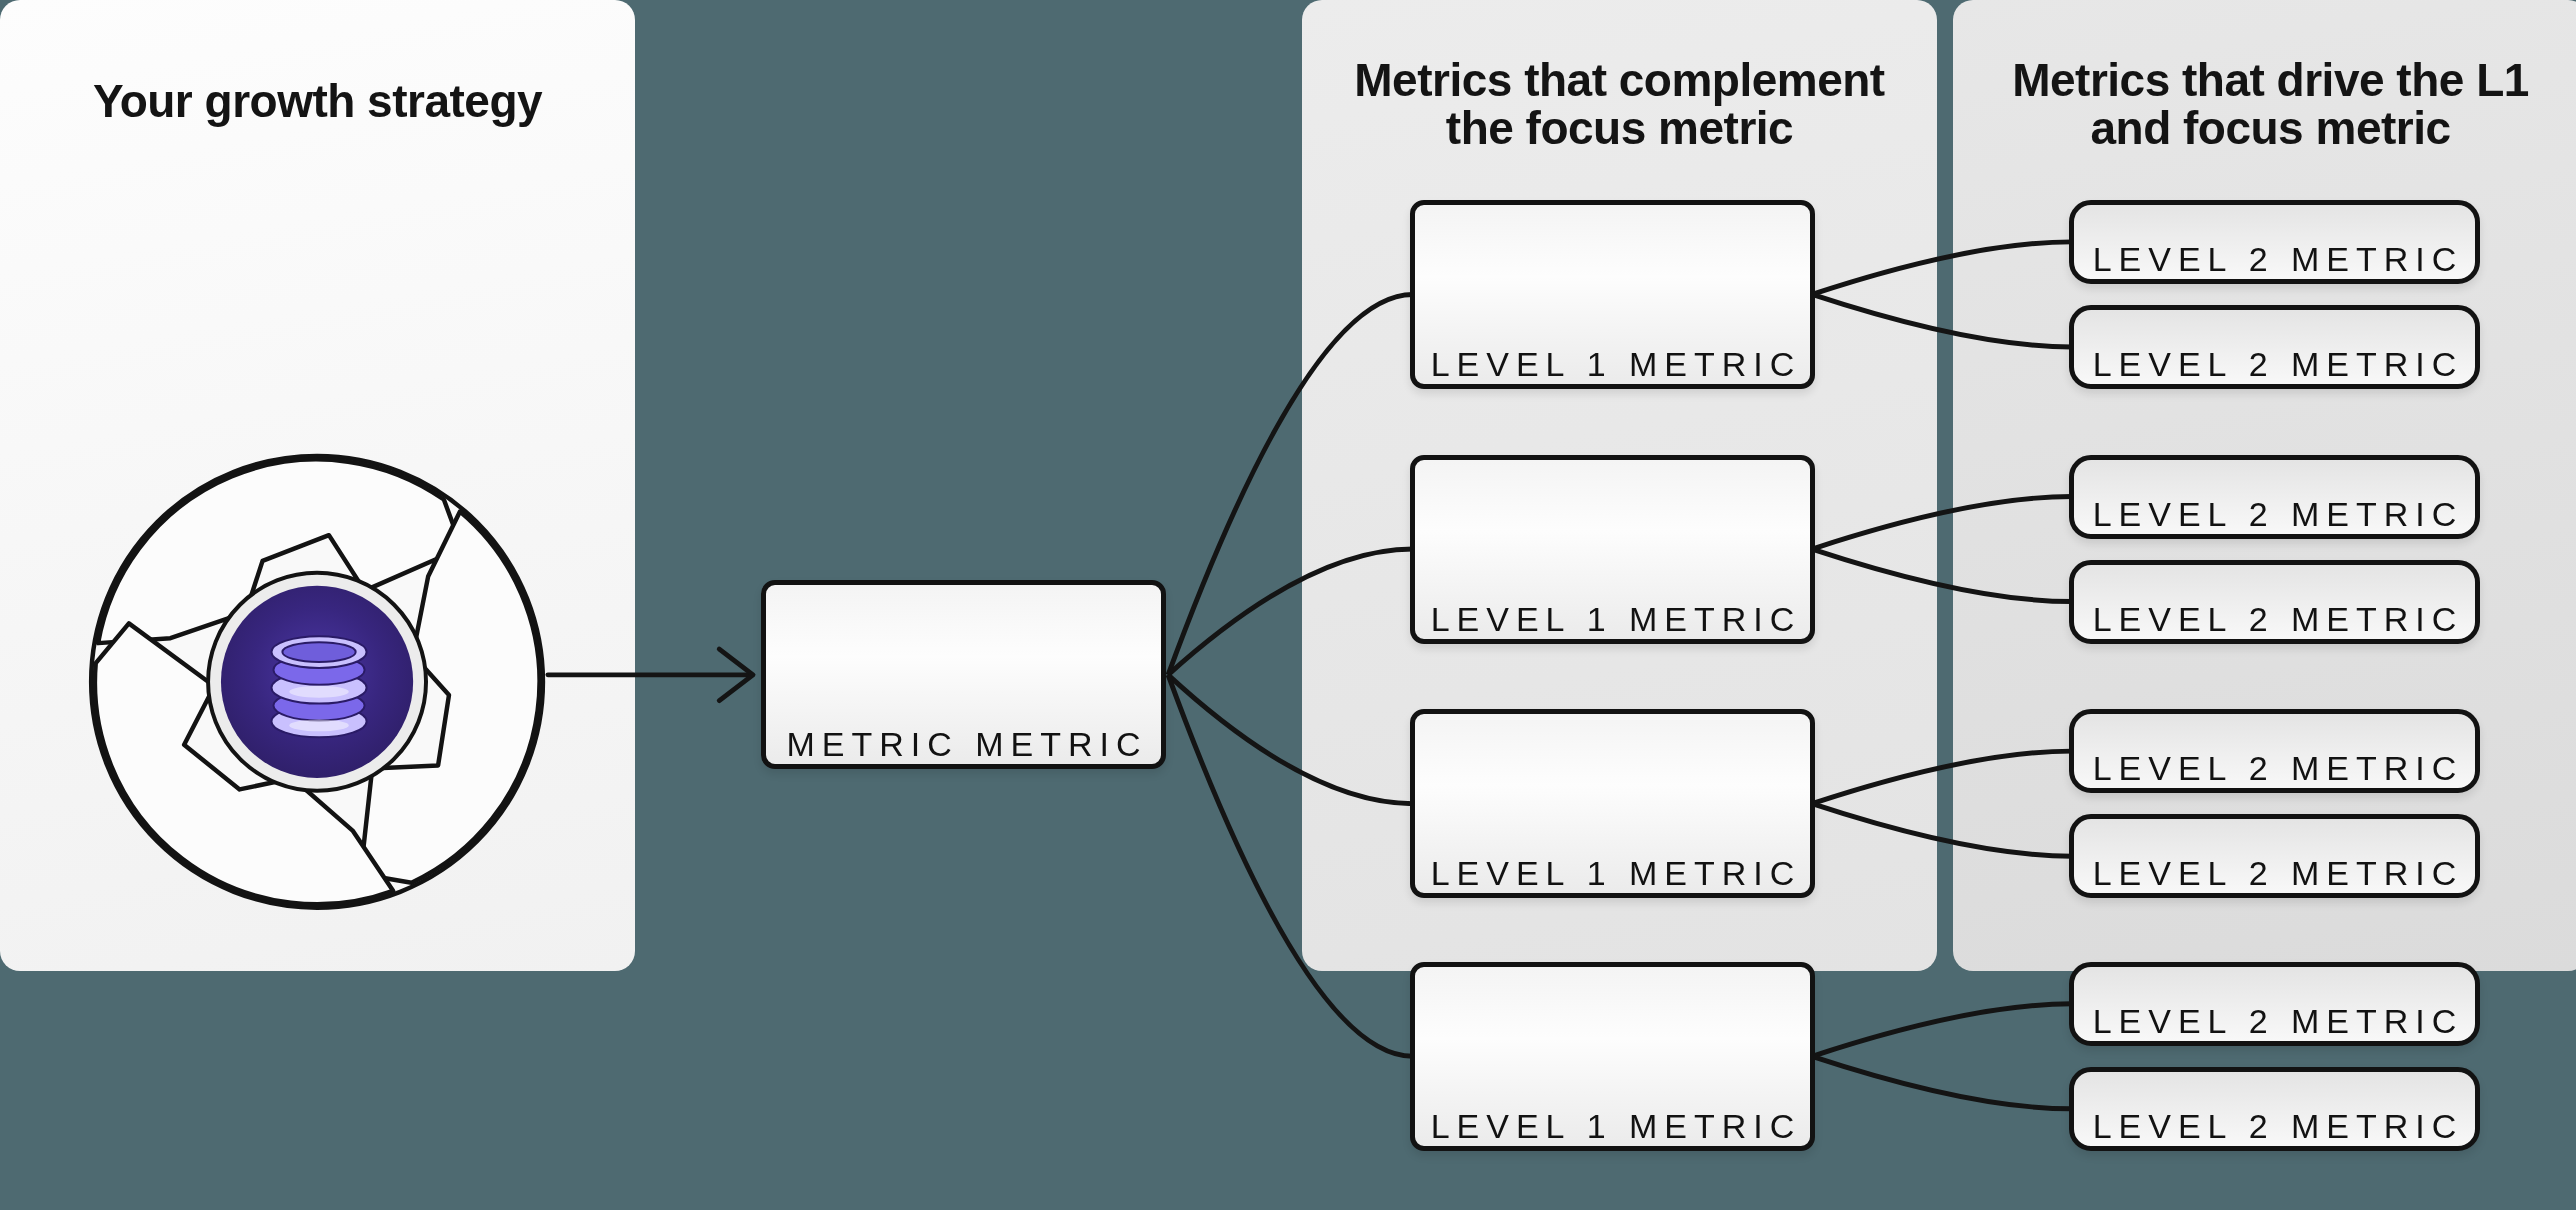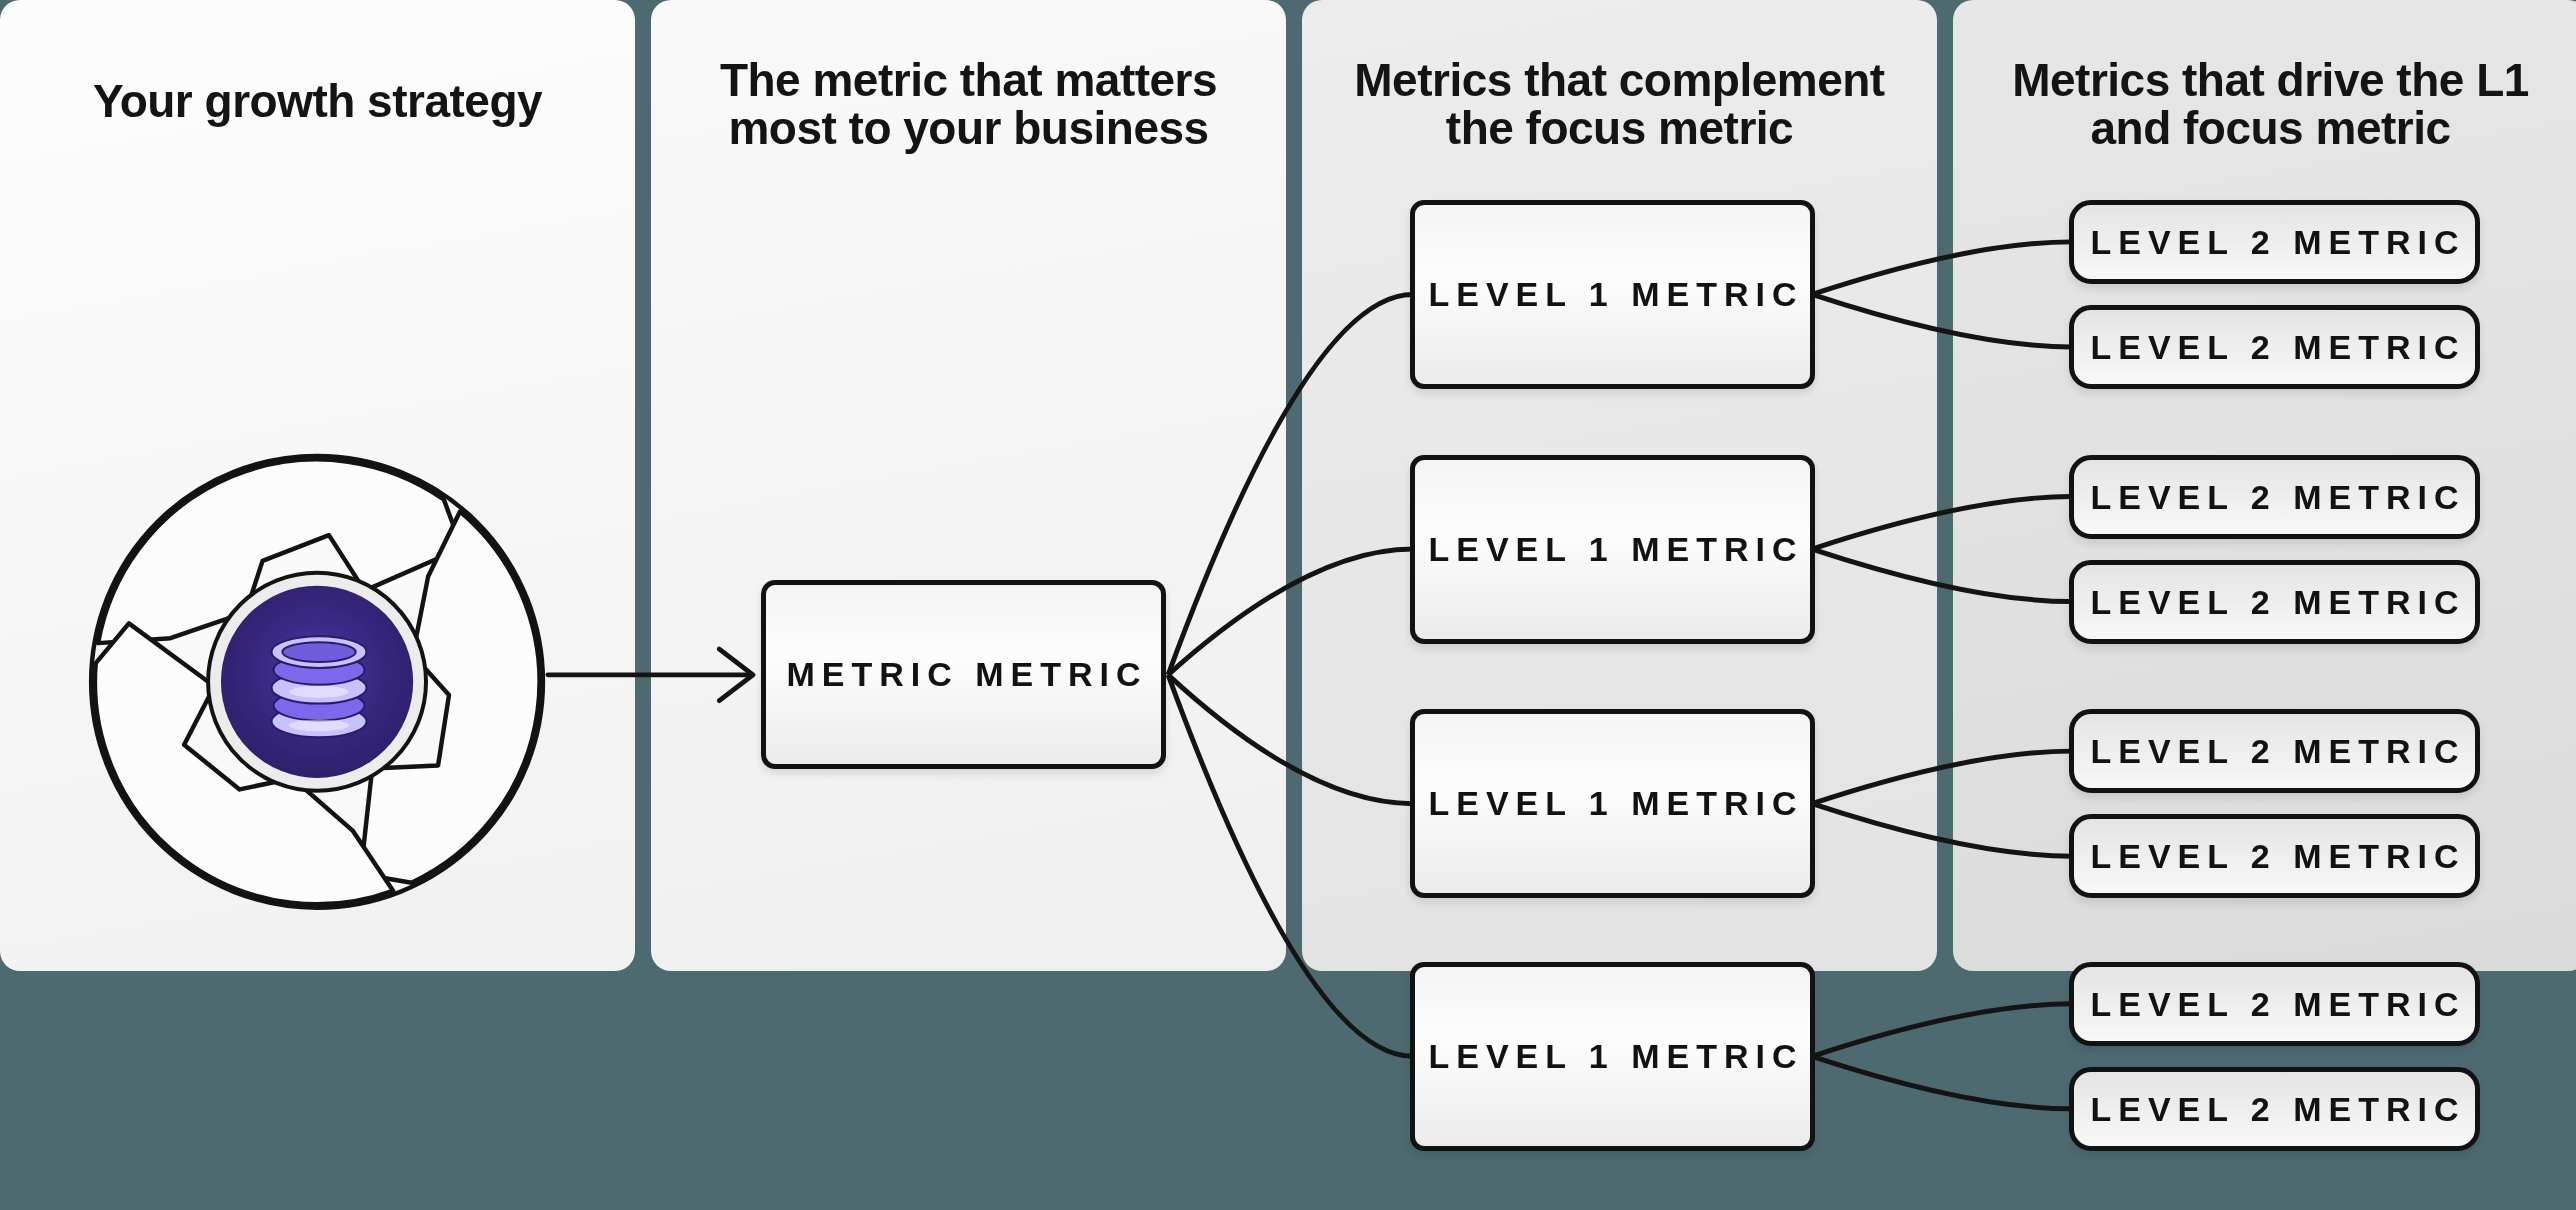--- a/index.html
+++ b/index.html
@@ -27,22 +27,22 @@
     letter-spacing:-0.5px;white-space:pre-line;
   }
   .p1 .panel-title{top:77px;}
   .p2 .panel-title,.p3 .panel-title,.p4 .panel-title{top:56px;}
 
   svg.overlay{position:absolute;left:0;top:0;z-index:2;}
   .connector{fill:none;stroke:var(--ink);stroke-width:5;}
   .arrow-line{fill:none;stroke:var(--ink);stroke-width:5;stroke-linecap:round;stroke-linejoin:round;}
 
   .box{
-    position:absolute;z-index:3;display:flex;align-items:center;justify-content:center;
-    border:5px solid #121212;color:#121212;font-weight:700;
+    position:absolute;z-index:3;display:flex;align-items:flex-end;justify-content:center;
+    border:5px solid #121212;color:#121212;font-weight:400;
     box-shadow:0 5px 9px rgba(0,0,0,0.10);
   }
   .box .lbl{font-size:34px;letter-spacing:7px;text-indent:7px;white-space:nowrap;}
   .big{width:395px;height:179px;border-radius:14px;
     background:linear-gradient(180deg,var(--boxa) 0%,var(--boxb) 40%,var(--boxc) 100%);}
   .small{width:401px;height:74px;border-radius:22px;
     background:linear-gradient(180deg,var(--l2a) 0%,var(--l2b) 100%);}
 
   .focus{left:761px;top:580px;}
   .l1-0{left:1410px;top:200px;}
@@ -58,24 +58,20 @@
   .l2-6{left:2069px;top:962px;}
   .l2-7{left:2069px;top:1067px;}
 </style>
 </head>
 <body>
 
 <div id="page">
 
   <div class="panel p1">
     <div class="panel-title">Your growth strategy</div>
-  </div>
-  <div class="panel p2">
-    <div class="panel-title">The metric that matters
-most to your business</div>
   </div>
   <div class="panel p3">
     <div class="panel-title">Metrics that complement
 the focus metric</div>
   </div>
   <div class="panel p4">
     <div class="panel-title">Metrics that drive the L1
 and focus metric</div>
   </div>
 

